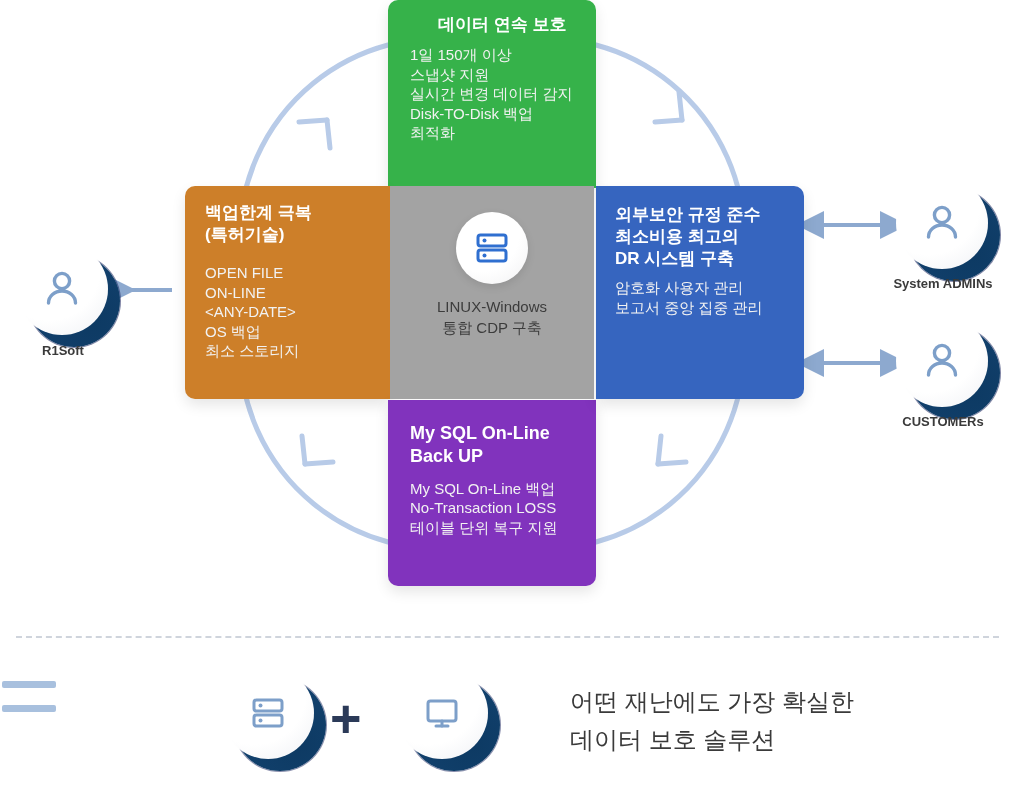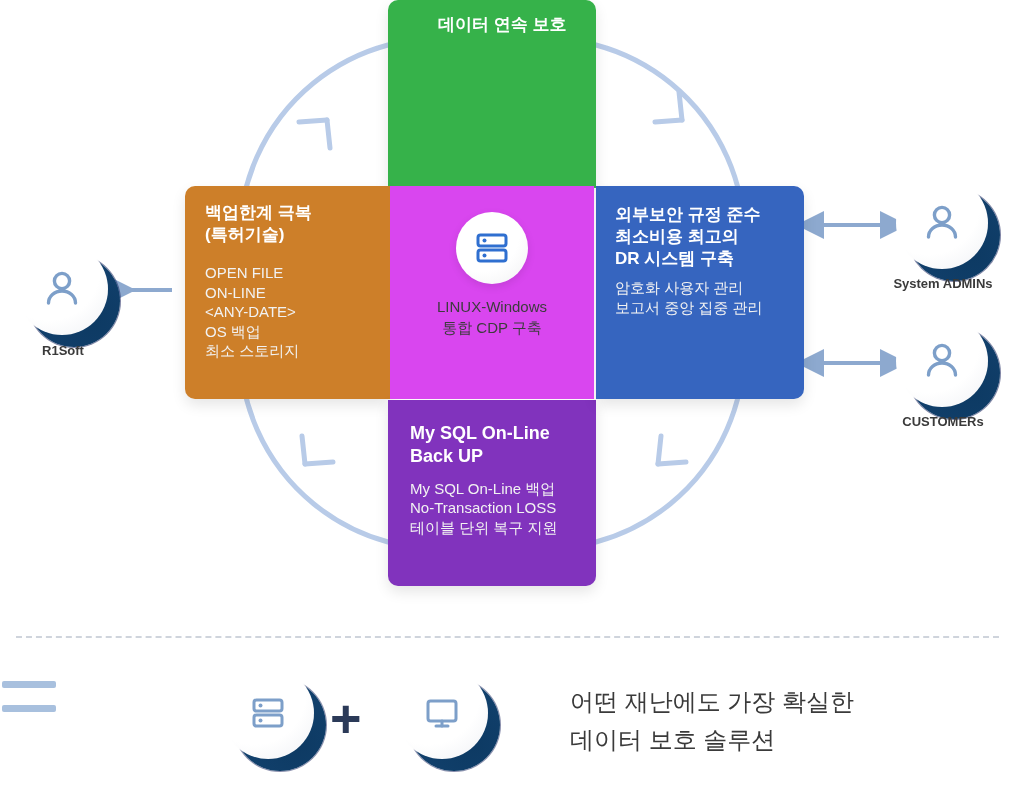--- a/index.html
+++ b/index.html
@@ -95,21 +95,21 @@
     box-shadow: 0 6px 14px rgba(0,0,0,0.10);
     padding: 22px 0 0 22px;
   }
   #panel-bottom .panel-title { font-size: 18px; margin-bottom: 10px; }
   #panel-bottom .panel-body  { font-size: 15px; }
 
   
   #panel-center {
     left: 390px; top: 186px;
     width: 204px; height: 213px;
-    background: #d946ef;
+    background: #a3a3a3;
     display: flex;
     flex-direction: column;
     align-items: center;
     justify-content: flex-start;
     padding-top: 26px;
   }
   #center-icon-circle {
     width: 72px; height: 72px;
     border-radius: 50%;
     background: radial-gradient(circle at 35% 30%, #ffffff 0%, #ffffff 55%, #f0f0f2 100%);
@@ -287,20 +287,25 @@
 
      System ADMINs --&gt;
     <line x1="820" y1="225" x2="884" y2="225" stroke="#8da9cf" stroke-width="4" marker-start="url(#ah-left)" marker-end="url(#ah-right)"></line>
 
      CUSTOMERs --&gt;
     <line x1="820" y1="363" x2="884" y2="363" stroke="#8da9cf" stroke-width="4" marker-start="url(#ah-left)" marker-end="url(#ah-right)"></line>
   </svg>
 
   <div class="panel" id="panel-top">
     <div class="panel-title">데이터 연속 보호</div>
+    <div class="panel-body">1일 150개 이상
+스냅샷 지원
+실시간 변경 데이터 감지
+Disk-TO-Disk 백업
+최적화</div>
   </div>
 
   <div class="panel" id="panel-left">
     <div class="panel-title">백업한계 극복
 (특허기술)</div>
     <div class="panel-body">OPEN FILE
 ON-LINE
 &lt;ANY-DATE&gt;
 OS 백업
 최소 스토리지</div>

